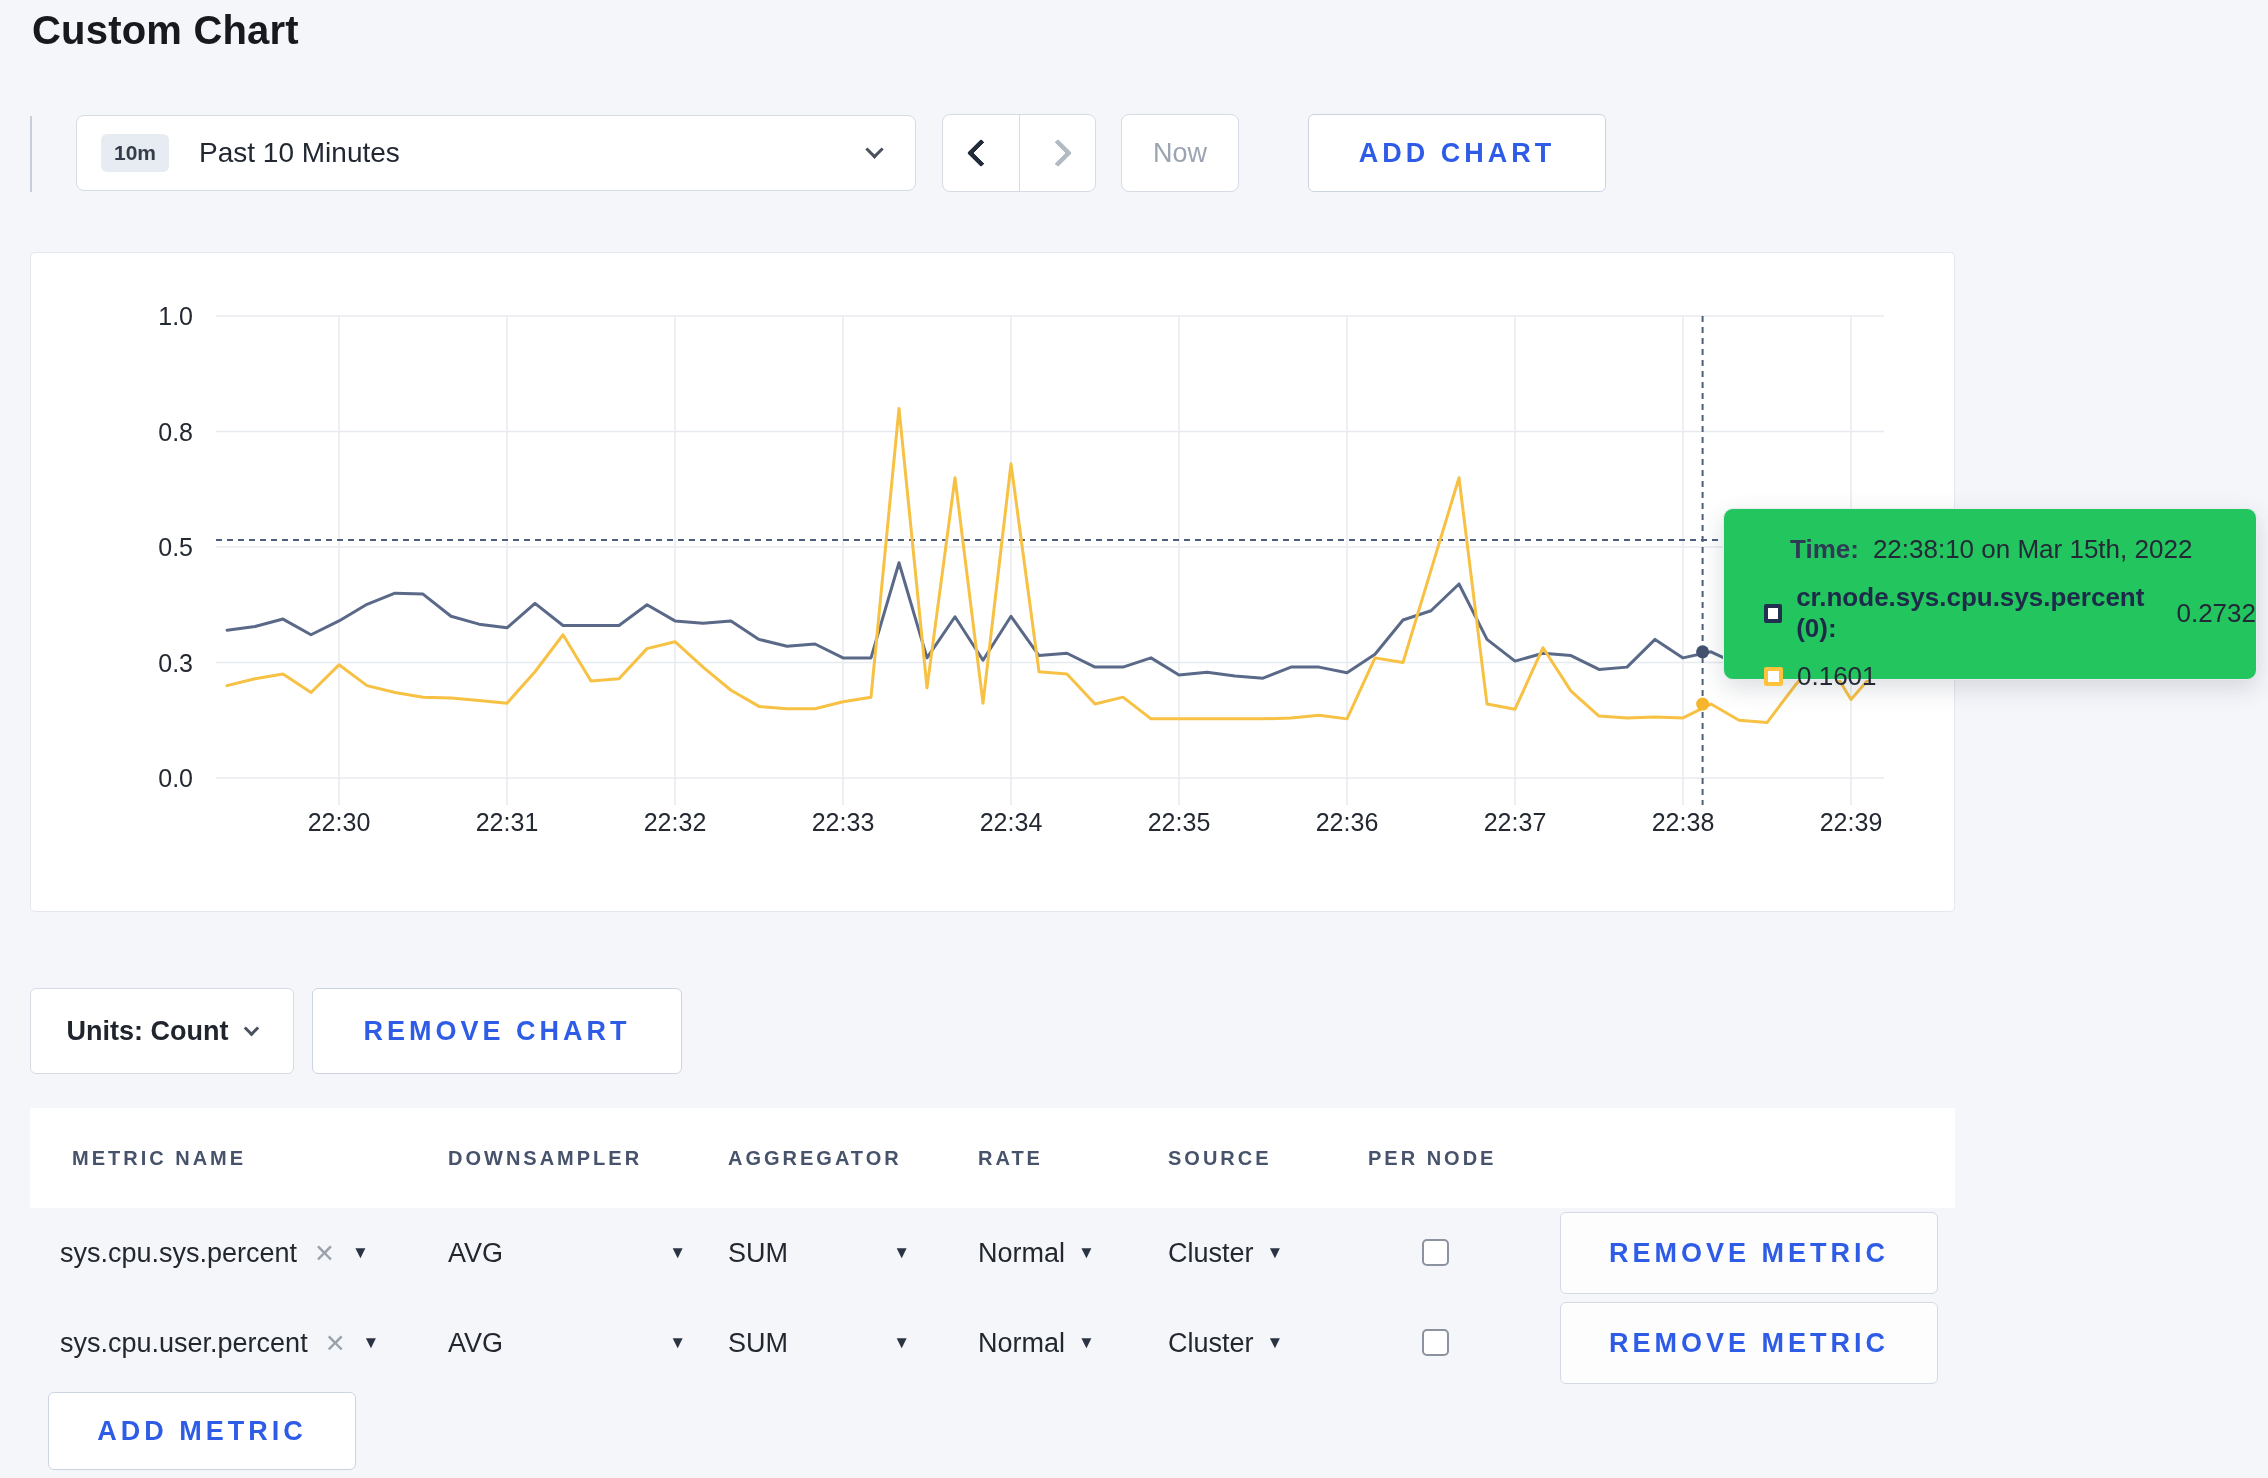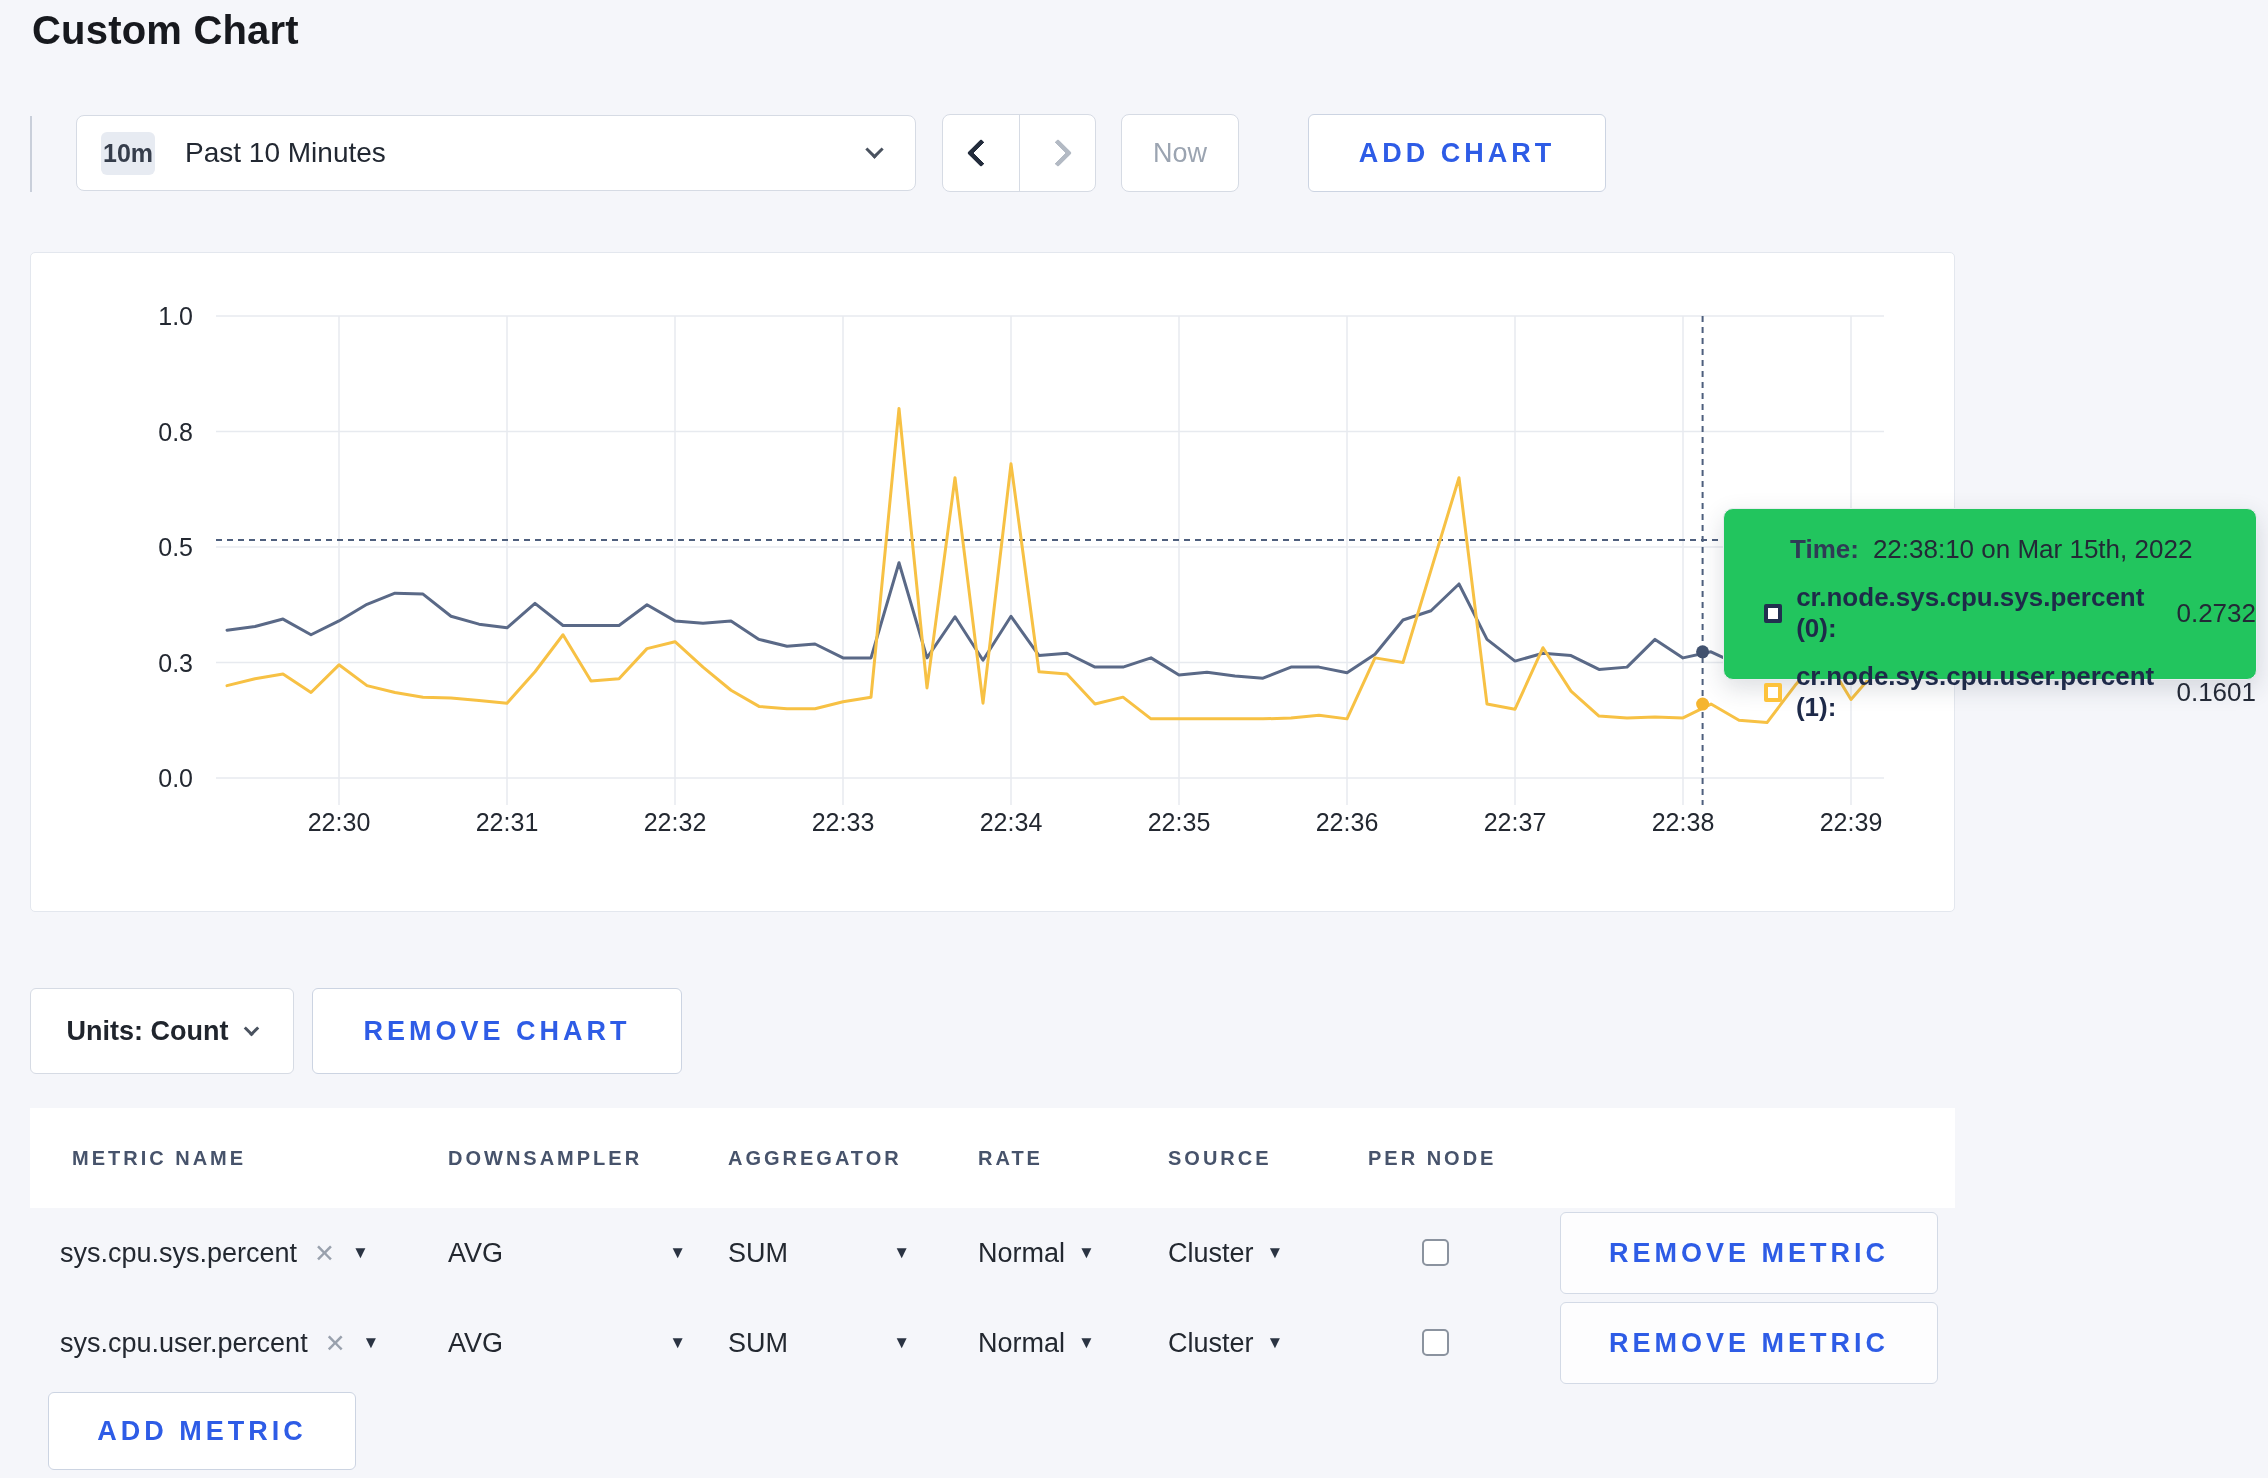--- a/index.html
+++ b/index.html
@@ -17,22 +17,22 @@
   .page-title { left:32px; top:8px; font-size:40px; font-weight:600; color:#17191e; letter-spacing:.2px; }
 
   .controls-divider { left:30px; top:116px; width:2px; height:76px; background:#c9cfda; }
 
   .btnish {
     background:#fff; border:1.5px solid #d6dbe4; border-radius:8px;
     display:flex; align-items:center;
   }
   .time-select { left:76px; top:115px; width:840px; height:76px; cursor:pointer; }
   .time-badge {
-    margin-left:24px; background:#e7ebf2; color:#353d4b; font-size:25px; font-weight:bold;
-    padding:7px 2px; border-radius:6px;
+    margin-left:24px; background:#e7ebf2; color:#353d4b; font-size:21px; font-weight:bold;
+    padding:7px 13px; border-radius:6px;
   }
   .time-label { margin-left:30px; font-size:28px; color:#222832; }
 
   .chev { display:inline-block; }
   .chev-down {
     width:13px; height:13px; border-right:3px solid #4a525f; border-bottom:3px solid #4a525f;
     transform:rotate(45deg); margin-top:-6px;
   }
   .select-caret { position:absolute; right:34px; top:33px; }
 
@@ -173,21 +173,20 @@
   <div class="tt-time-row">
     <span class="tt-label">Time:</span><span class="tt-value">22:38:10 on Mar 15th, 2022</span>
   </div>
   <div class="tt-series-row">
     <span class="tt-swatch" style="border-color: rgb(34, 48, 79);"></span>
     <span class="tt-name">cr.node.sys.cpu.sys.percent (0):</span>
     <span class="tt-value">0.2732</span>
   </div>
   <div class="tt-series-row">
     <span class="tt-swatch" style="border-color: rgb(253, 195, 60);"></span>
-    <span class="tt-name">cr.node.sys.cpu.user.percent (1):</span>
     <span class="tt-value">0.1601</span>
   </div>
 </div>
 
 <div class="abs btnish units-btn">
   <span>Units: Count</span>
   <span class="chev chev-down" style="width:11px;height:11px;"></span>
 </div>
 <button class="abs blue-btn remove-chart">REMOVE CHART</button>
 

